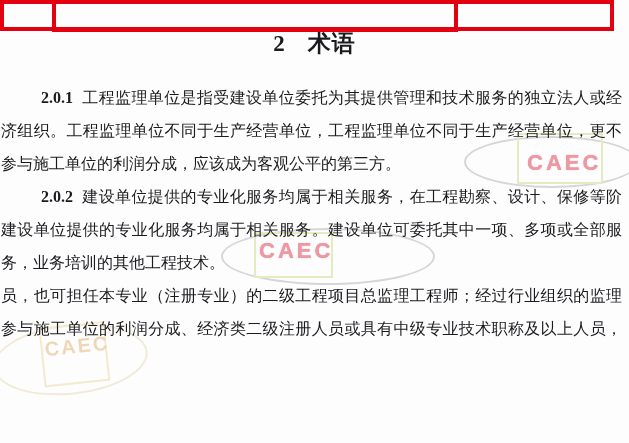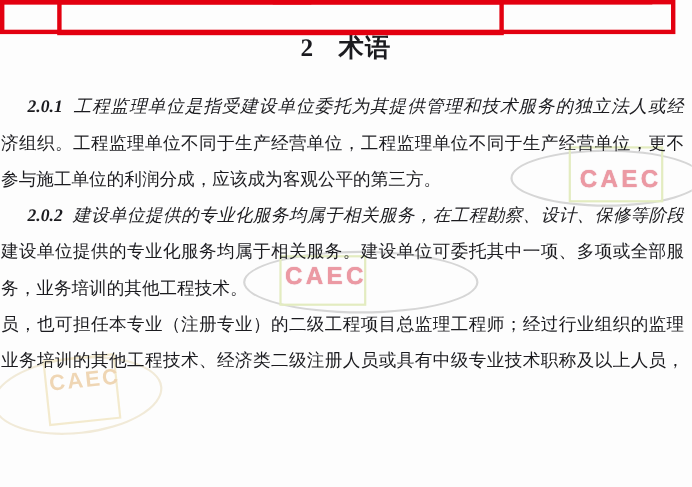--- a/index.html
+++ b/index.html
@@ -22,21 +22,21 @@
 
   
   .doc{position:absolute;left:1px;top:81px;width:621px;z-index:2;}
   .line{
     box-sizing:border-box;
     width:621px;height:33px;line-height:33px;
     font-size:16px;
     text-align:justify;text-align-last:justify;
     overflow:hidden;white-space:normal;
   }
-  .line.indent{padding-left:24px;font-style:italic;}
+  .line.indent{padding-left:40px;}
   .line.short{text-align:center;text-align-last:left;}
   .pnum{font-weight:bold;margin-right:9px;}
   .pnum:empty{margin:0;}
 
   
   .rbox{position:absolute;border:4px solid #e30010;box-sizing:border-box;z-index:3;}
   .box1{left:0;top:311;width:614px;height:31px;}
   .box2{left:52px;top:347;width:406px;height:32px;}
   .rline{position:absolute;height:4px;background:#e30010;z-index:3;}
   .ul1{left:248px;top:404;width:345px;}
@@ -94,21 +94,21 @@
   <div class="doc">
     <div class="line indent"><b class="pnum">2.0.1</b><span>工程监理单位是指受建设单位委托为其提供管理和技术服务的独立法人或经</span></div>
     <div class="line"><span>济组织。工程监理单位不同于生产经营单位，工程监理单位不同于生产经营单位，更不</span></div>
     <div class="line short"><span>参与施工单位的利润分成，应该成为客观公平的第三方。</span></div>
 
     <div class="line indent"><b class="pnum">2.0.2</b><span>建设单位提供的专业化服务均属于相关服务，在工程勘察、设计、保修等阶段为</span></div>
     <div class="line"><span>建设单位提供的专业化服务均属于相关服务。建设单位可委托其中一项、多项或全部服</span></div>
     <div class="line short"><span>务，业务培训的其他工程技术。</span></div>
 
     <div class="line"><span>员，也可担任本专业（注册专业）的二级工程项目总监理工程师；经过行业组织的监理</span></div>
-    <div class="line"><span>业务培训的其他工程技术、经济类二级注册人员或具有中级专业技术职称及以上人员，</span></div>
+    <div class="line"><span>参与施工单位的利润分成、经济类二级注册人员或具有中级专业技术职称及以上人员，</span></div>
   </div>
 
   <div class="rbox box1"></div>
   <div class="rbox box2"></div>
   <div class="rline ul1"></div>
   <div class="rline ul2"></div>
 
 </div>
 
 </body></html>

